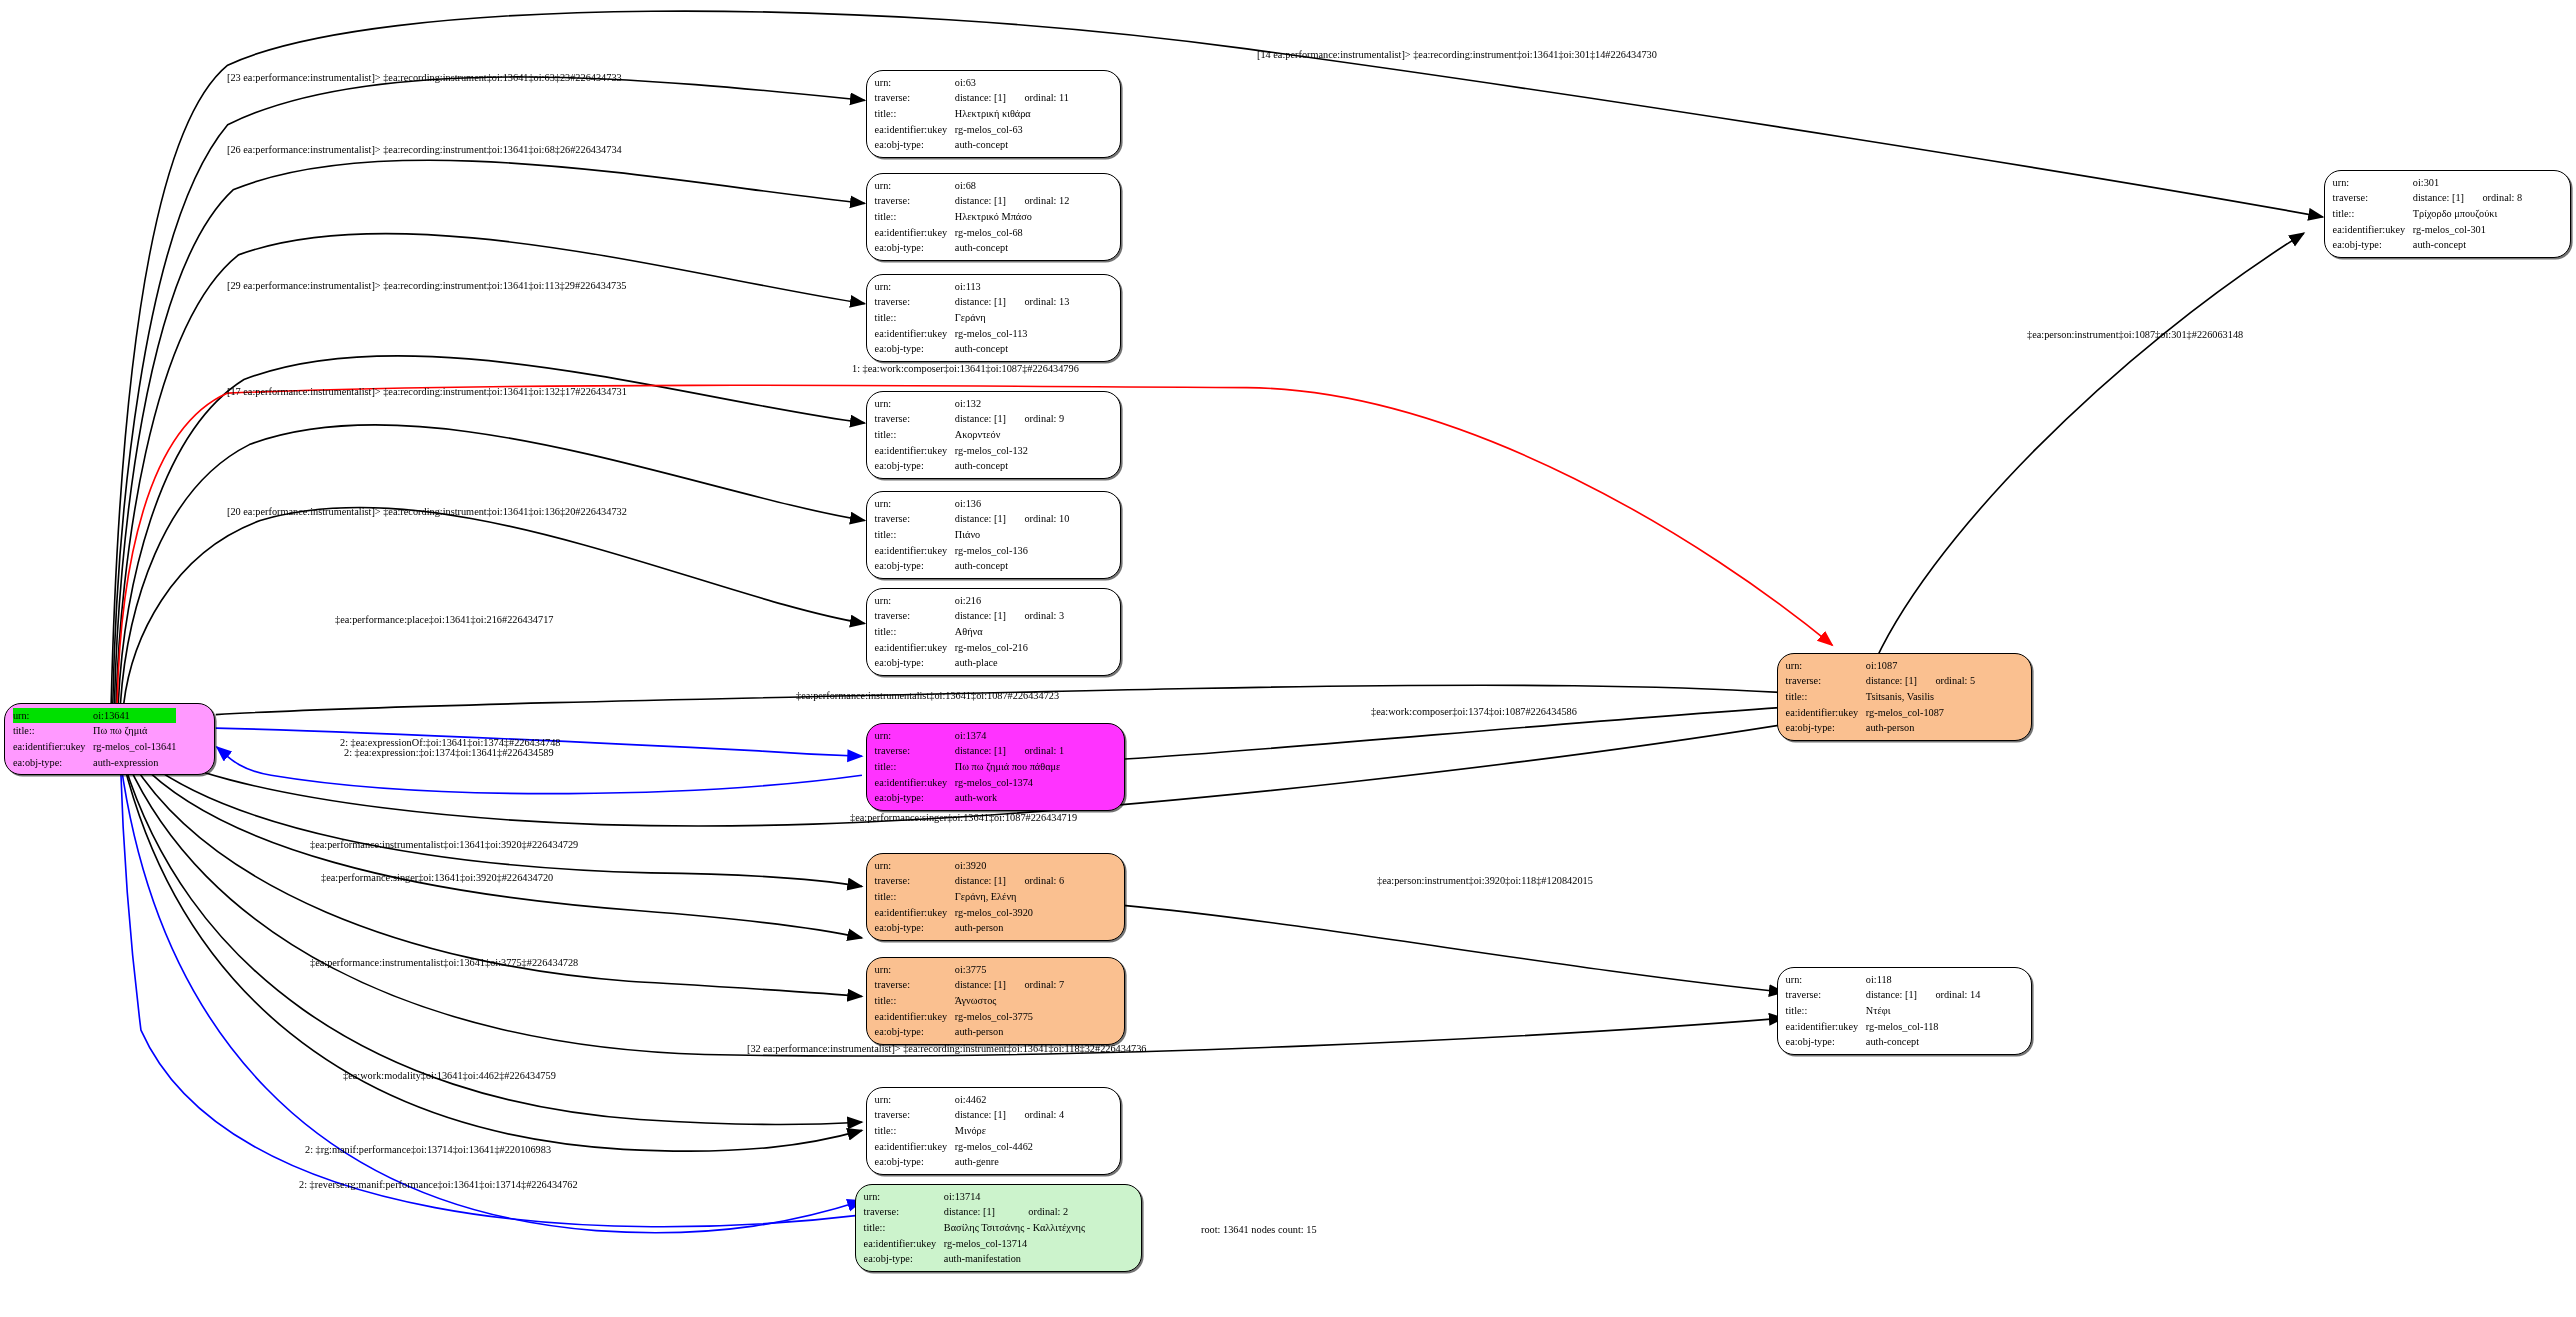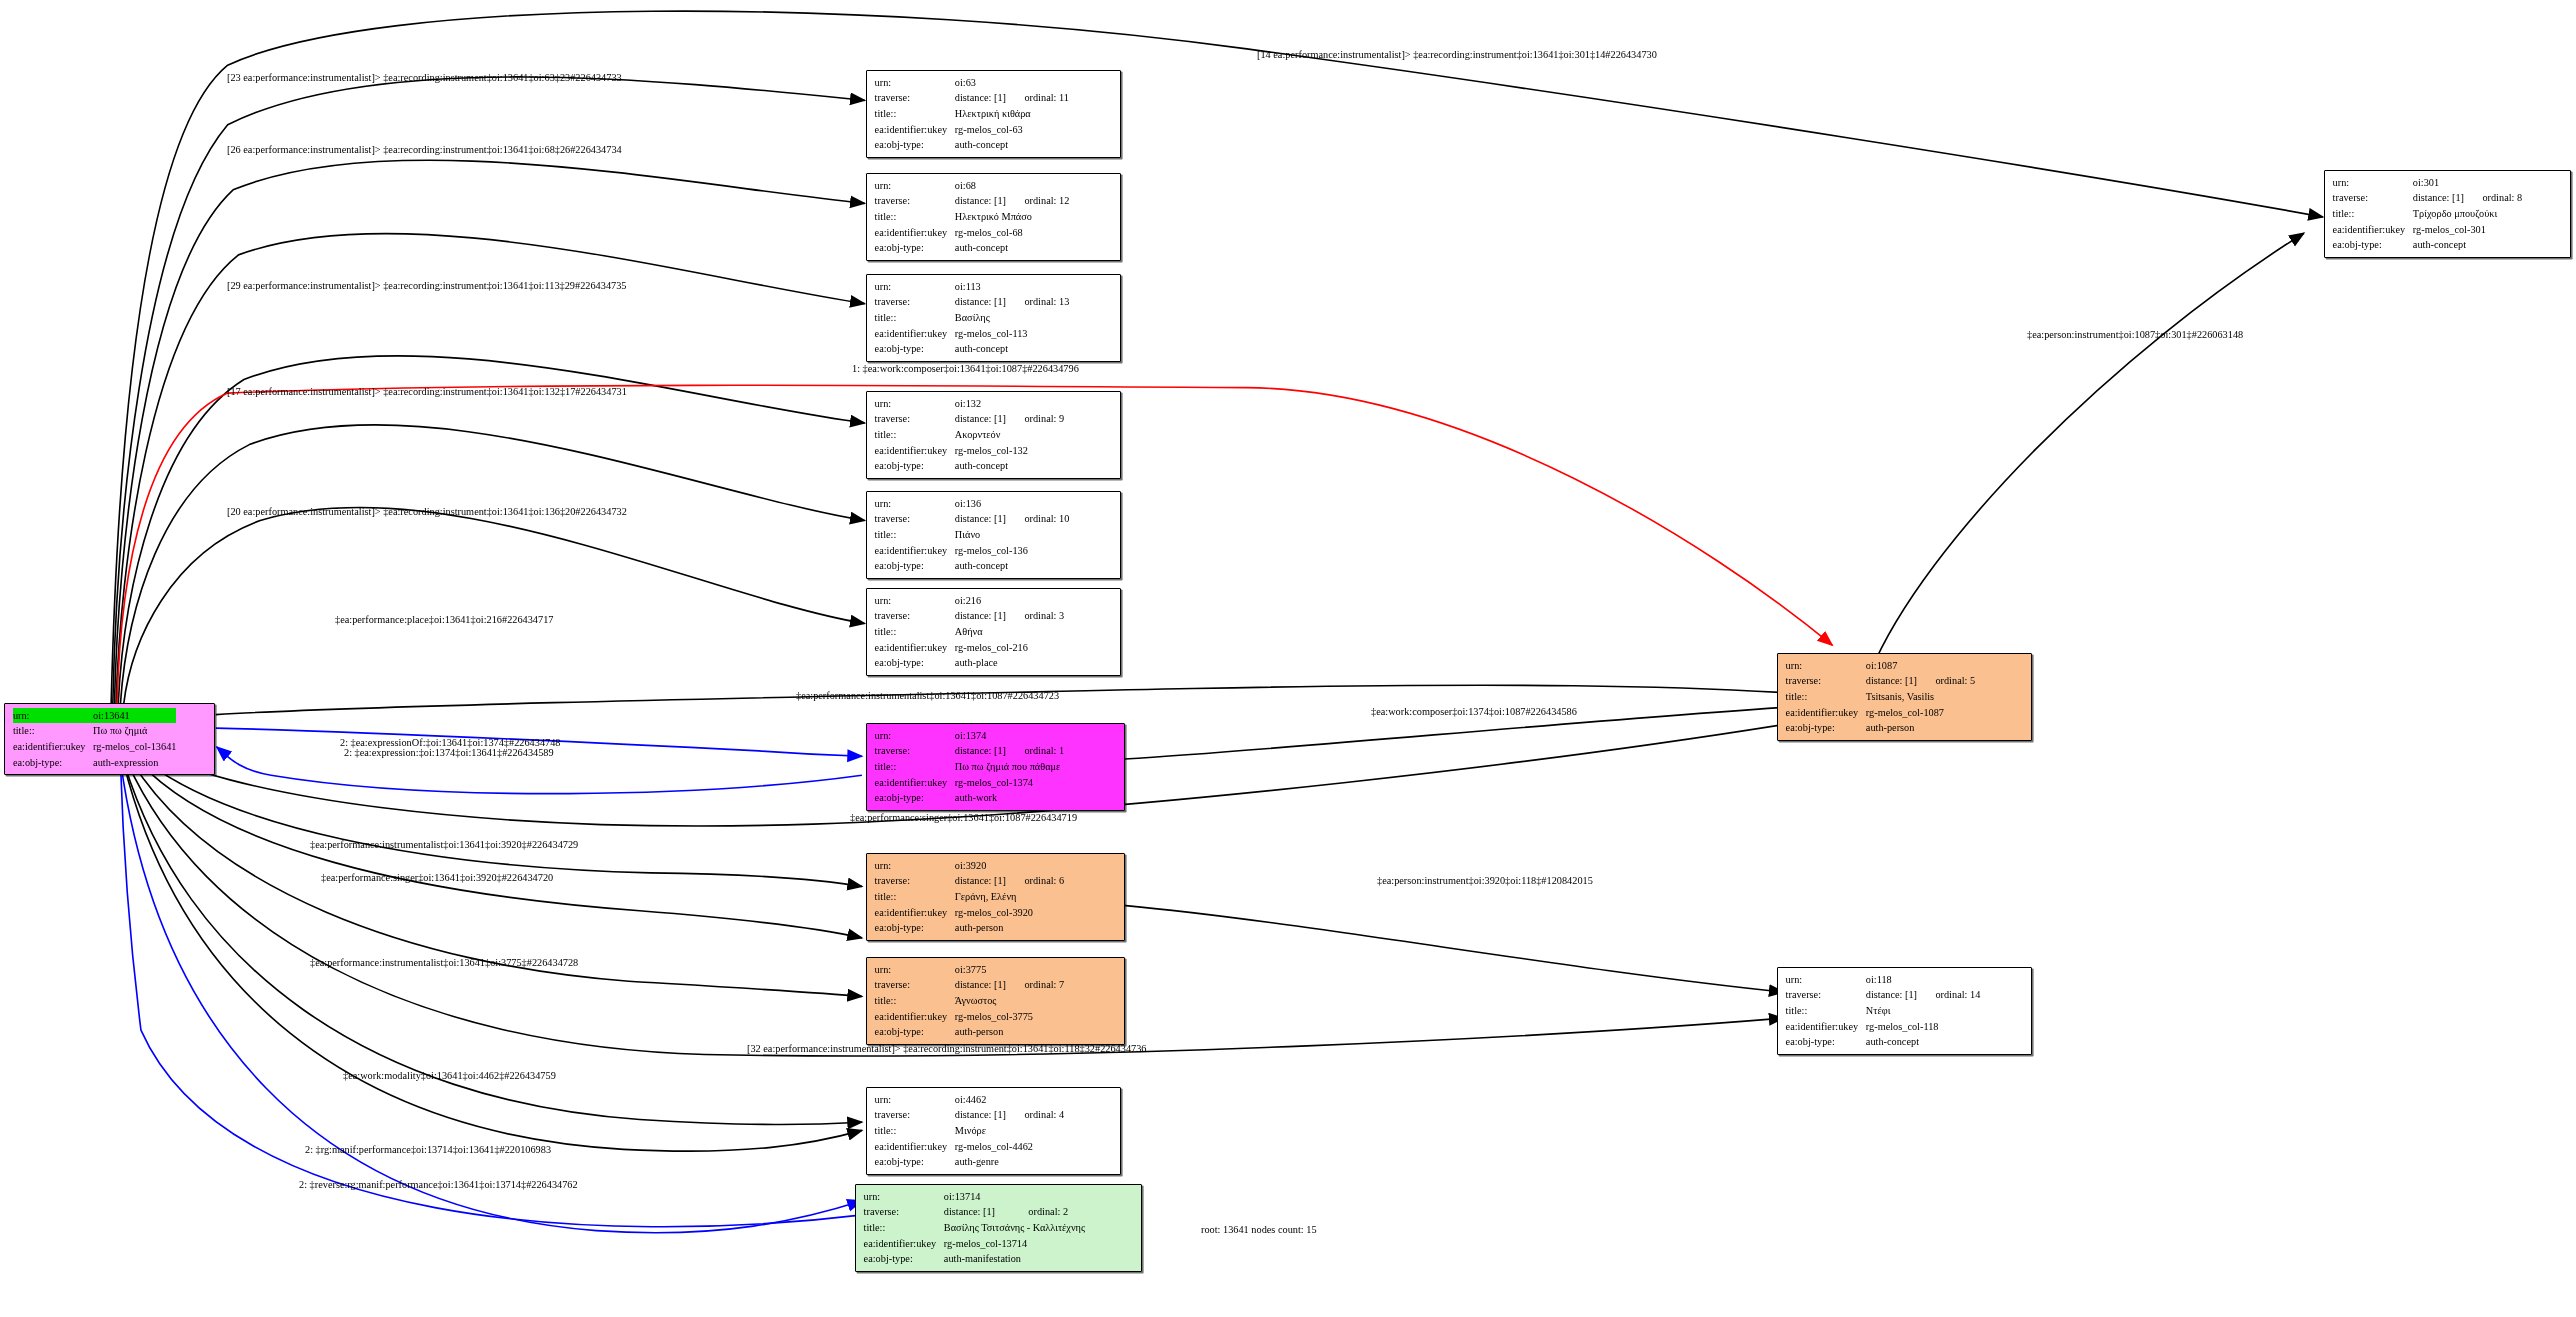--- a/index.html
+++ b/index.html
@@ -17,21 +17,21 @@
     position: absolute;
     left: 0; top: 0;
     width: 2576px;
     height: 1318px;
     pointer-events: none;
   }
   .node {
     position: absolute;
     box-sizing: border-box;
     border: 1.4px solid #000000;
-    border-radius: 1px;
+    border-radius: 17px;
     background: #ffffff;
     box-shadow: 1.6px 1.6px 0px rgba(0,0,0,0.55);
     padding: 3.8px 6.5px 3.8px 7.6px;
     font-size: 10.3px;
     line-height: 1.52;
     color: #000000;
     white-space: nowrap;
   }
   .node table {
     border-collapse: collapse;
@@ -226,21 +226,21 @@
             <td class="key">urn:</td>
             <td colspan="2">oi:113</td>
           </tr>
       <tr>
             <td class="key">traverse:</td>
             <td>distance: [1]</td>
             <td class="val2">ordinal: 13</td>
           </tr>
       <tr>
             <td class="key">title::</td>
-            <td colspan="2">Βασίλης</td>
+            <td colspan="2">Γεράνη</td>
           </tr>
       <tr>
             <td class="key">ea:identifier:ukey</td>
             <td colspan="2">rg-melos_col-113</td>
           </tr>
       <tr>
             <td class="key">ea:obj-type:</td>
             <td colspan="2">auth-concept</td>
           </tr>
     </tbody>

